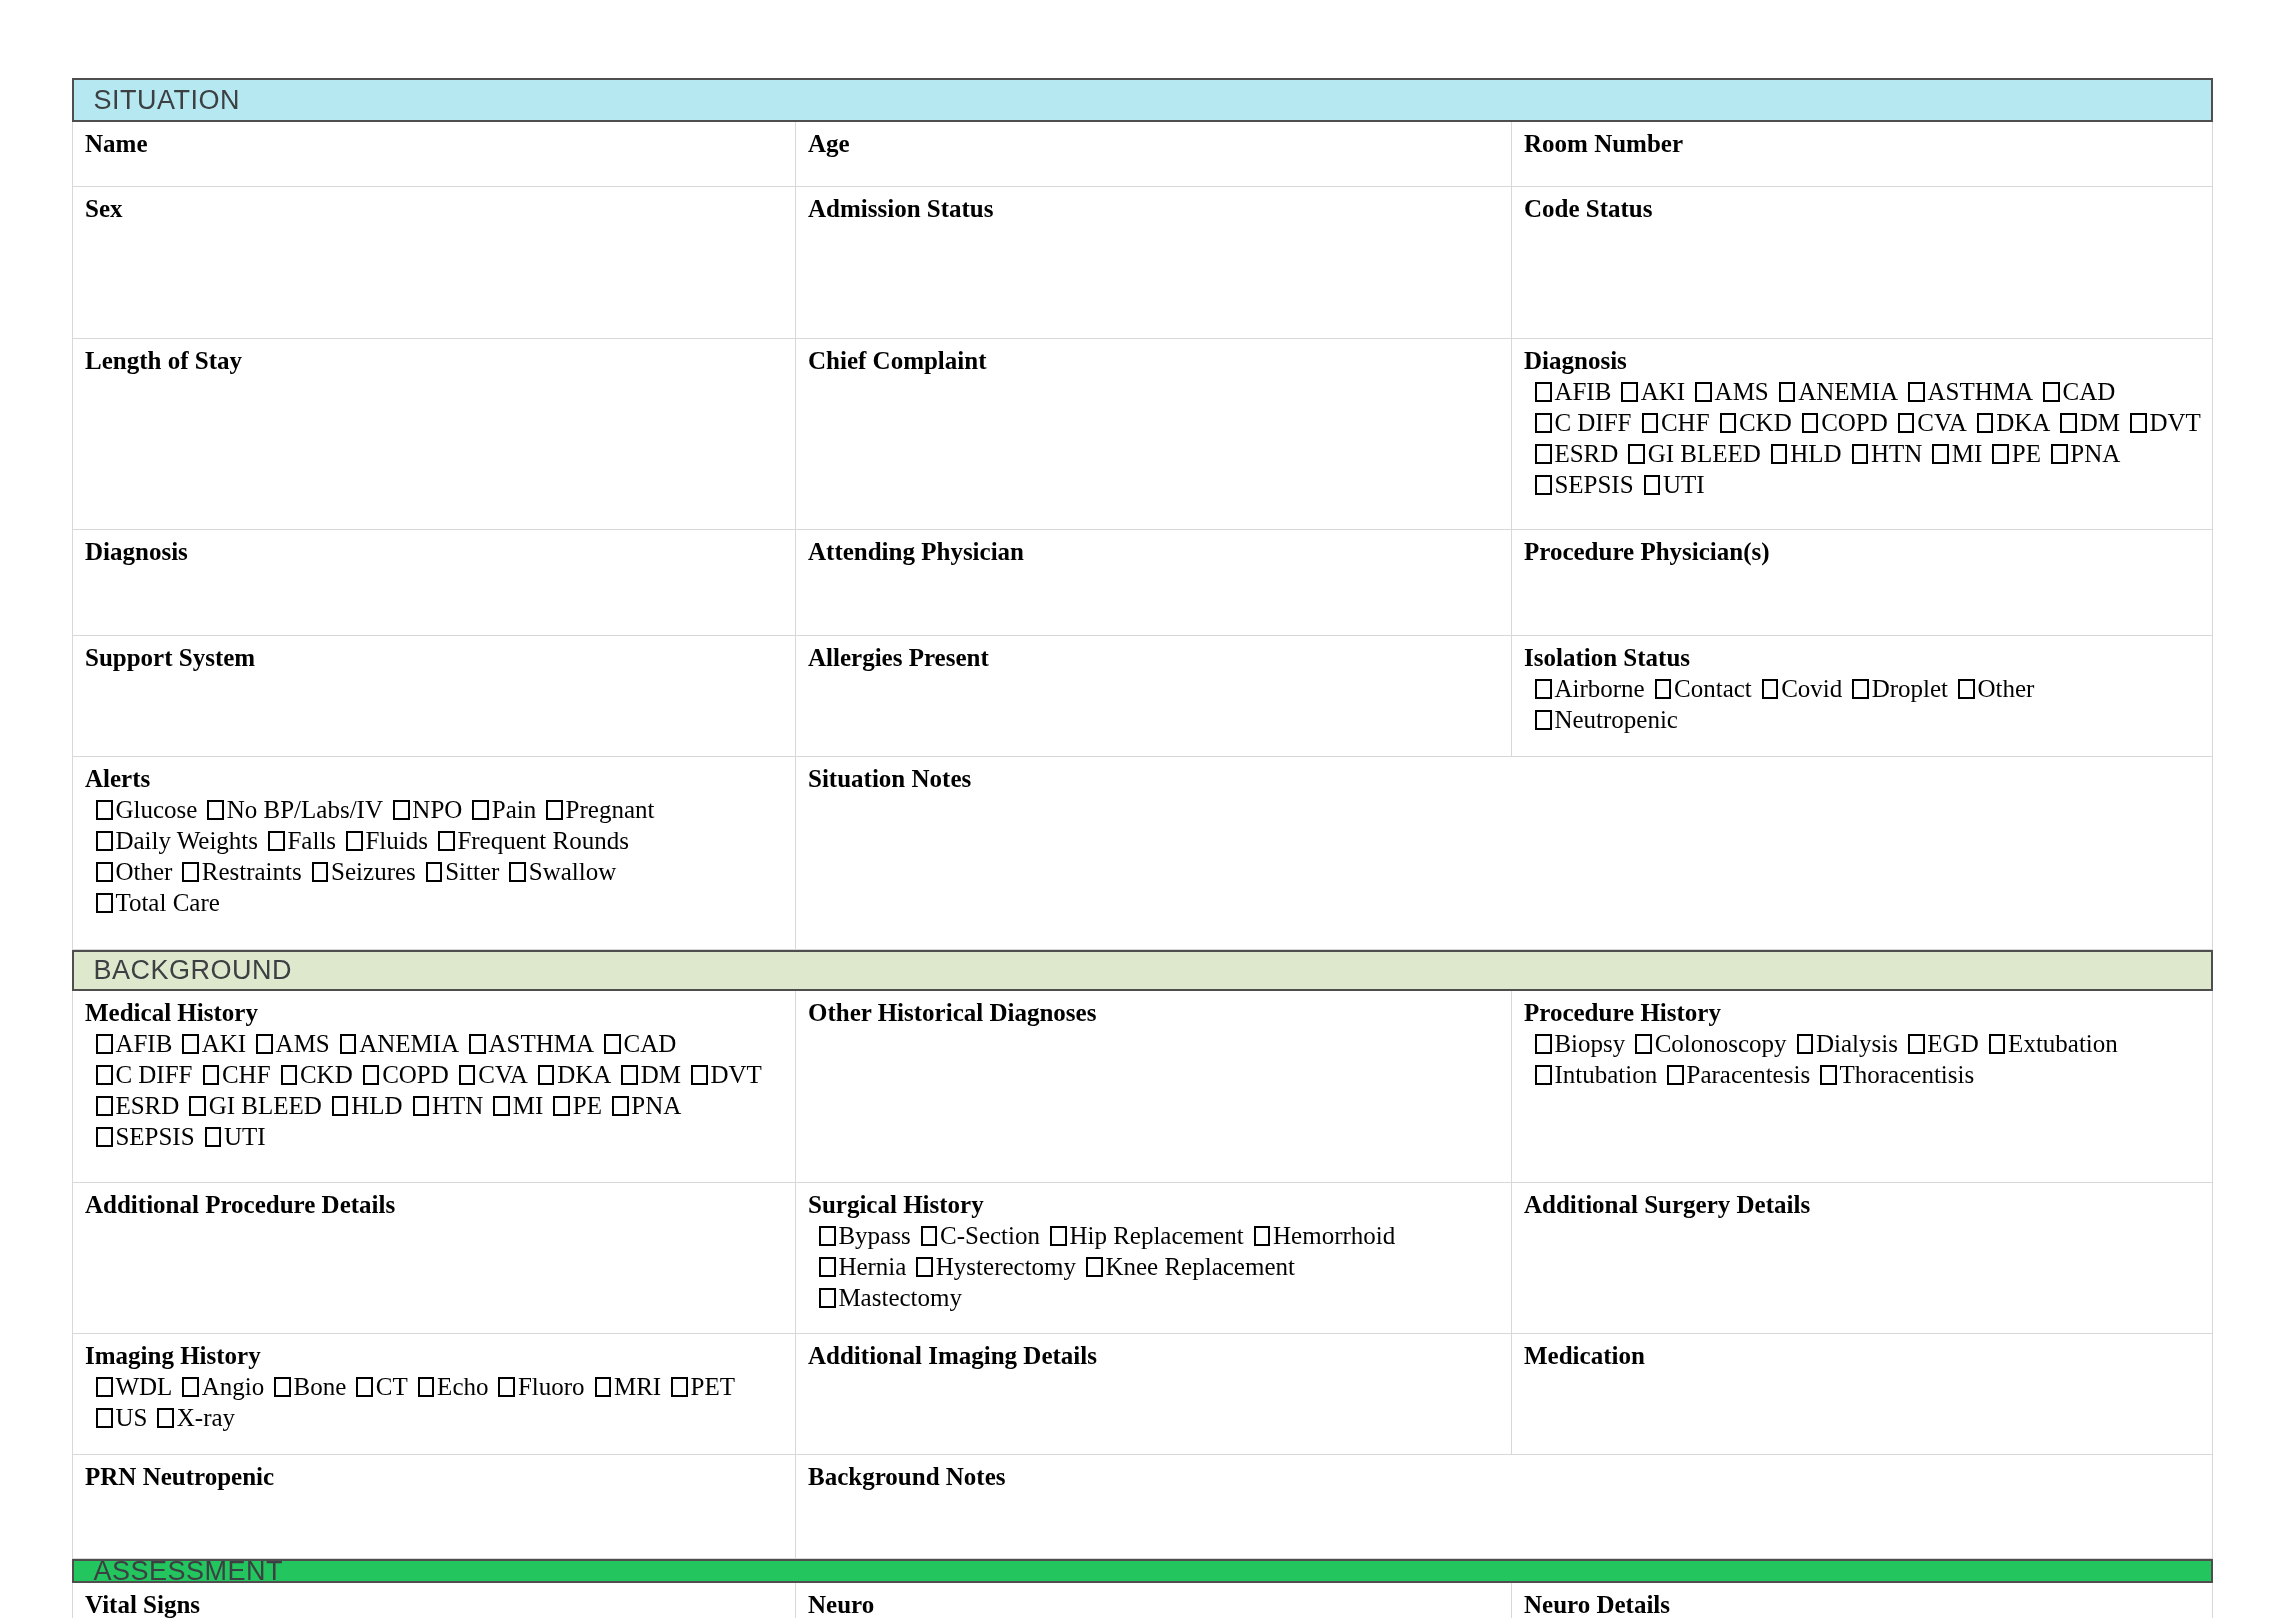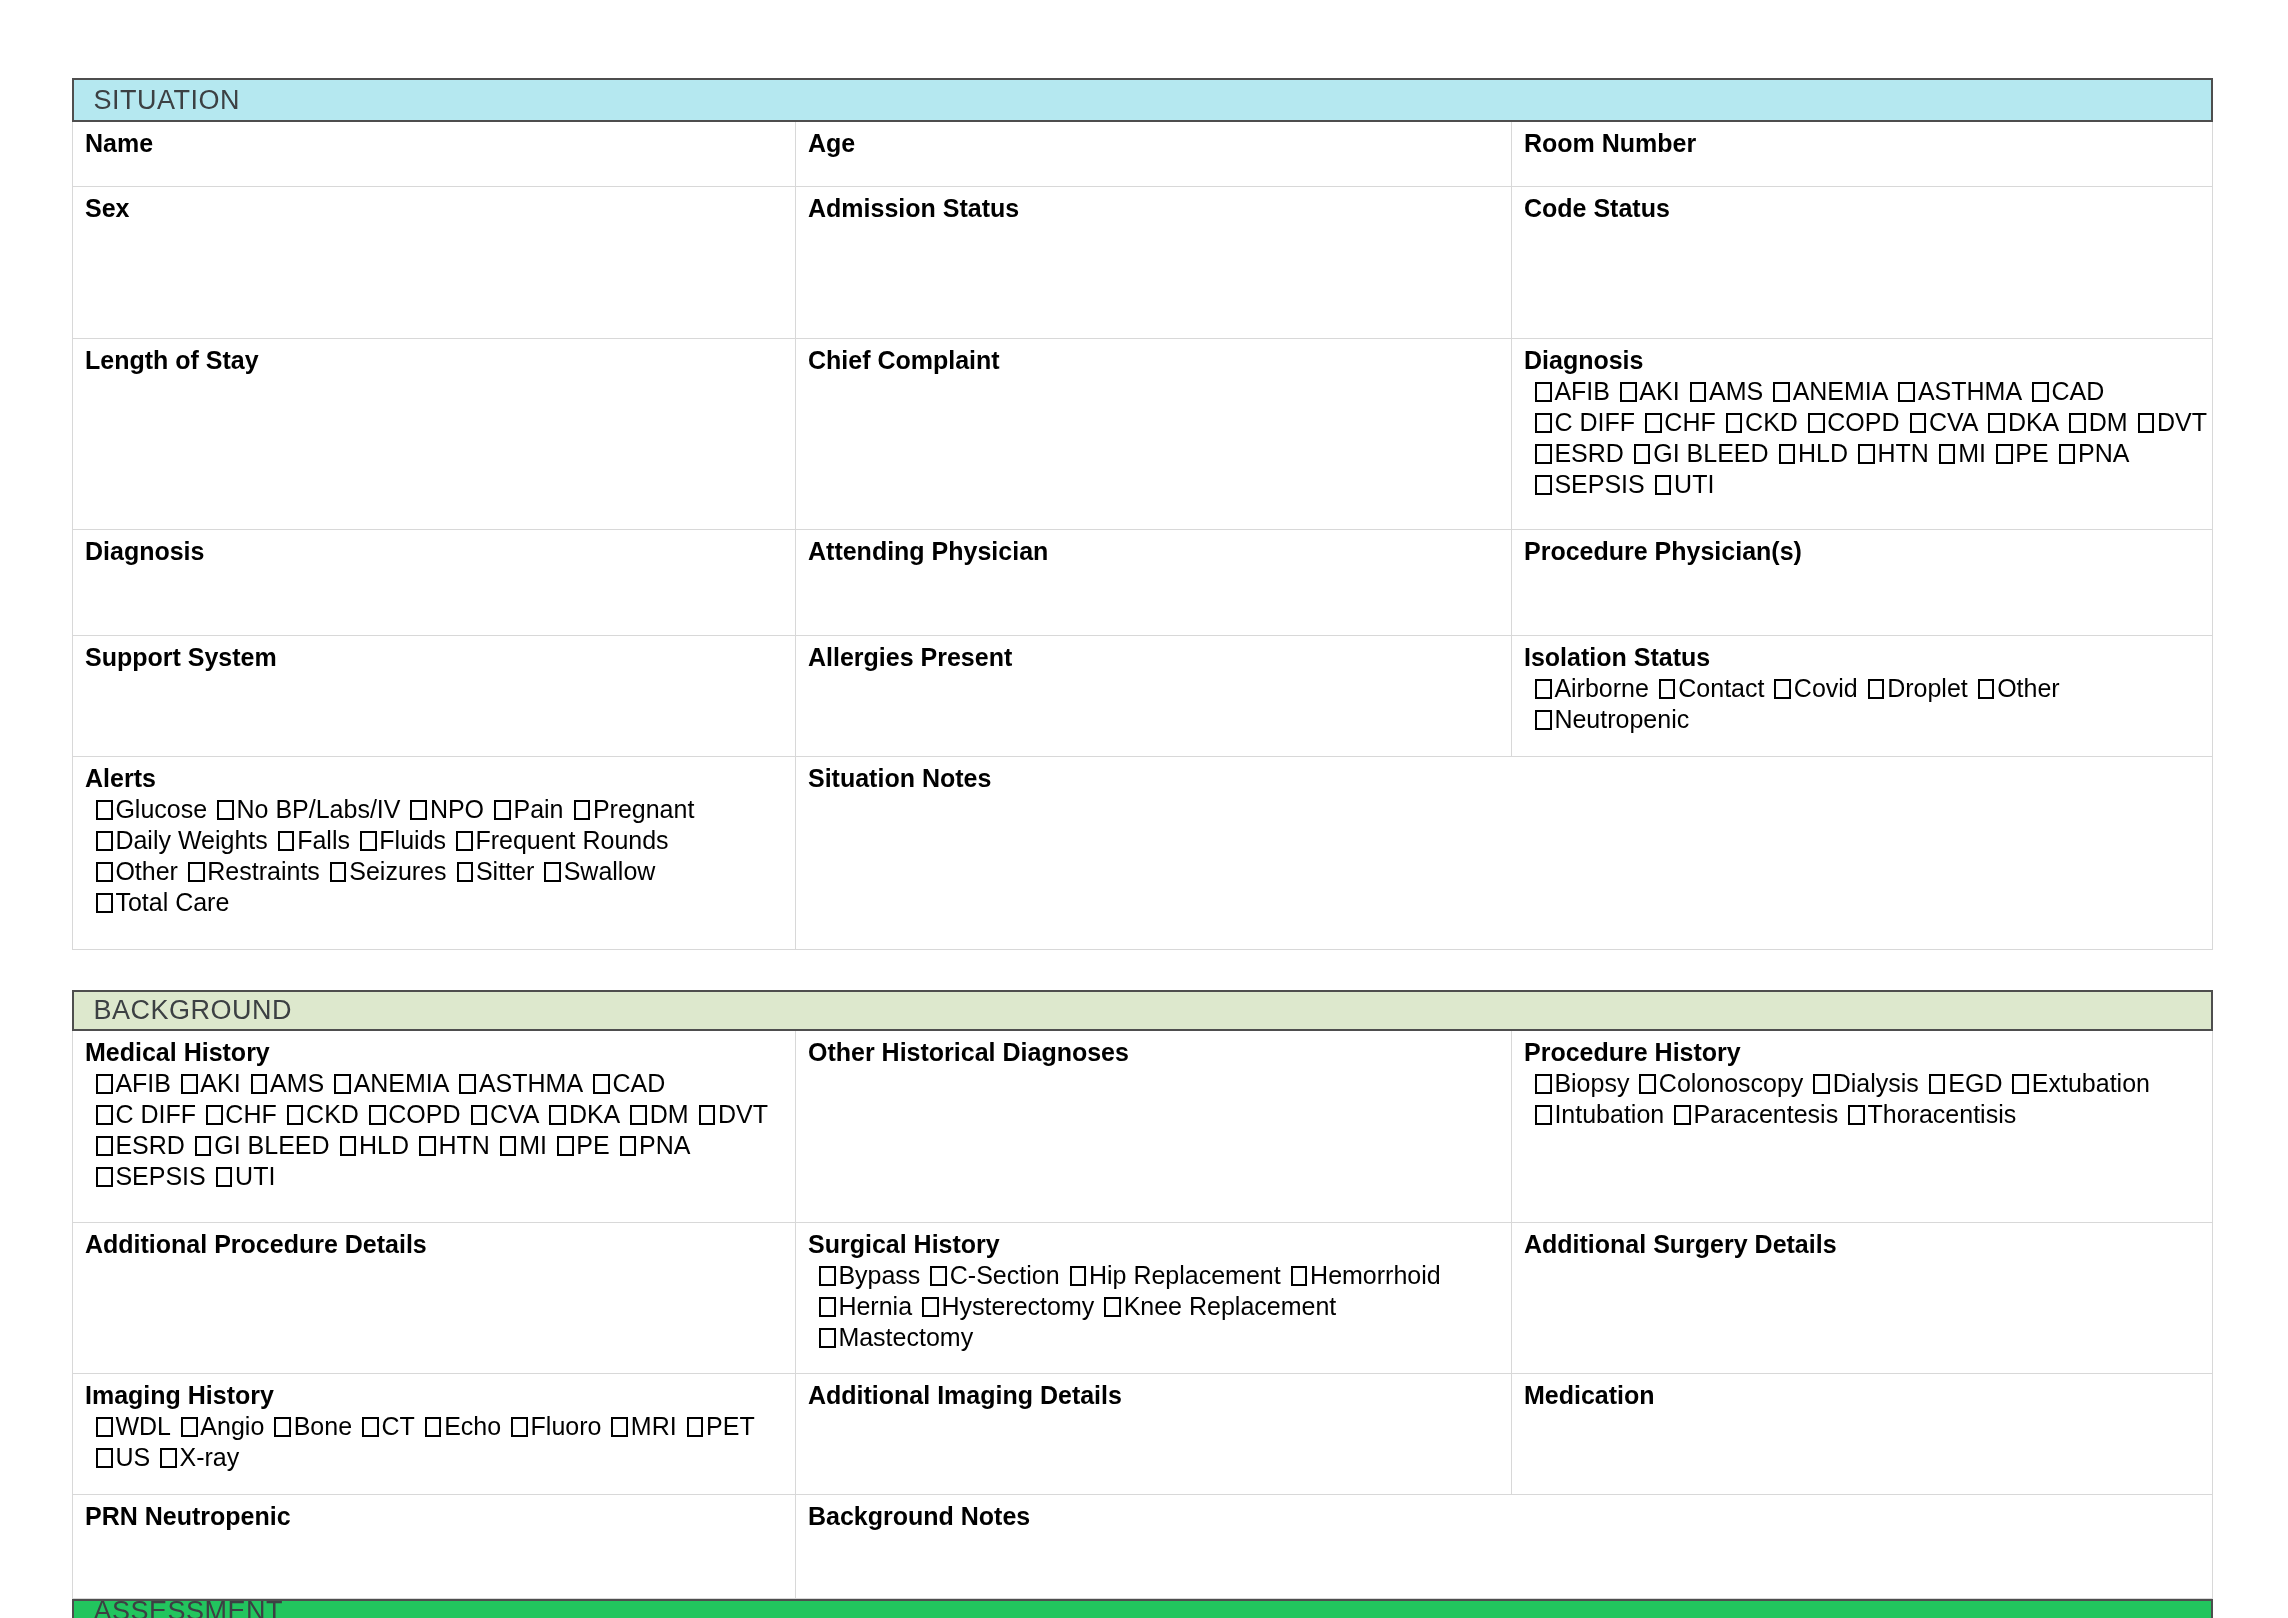--- a/index.html
+++ b/index.html
@@ -6,23 +6,23 @@
   body{
     width:2289px;height:1619px;overflow:hidden;background:#ffffff;
     font-family:"Liberation Sans","DejaVu Sans",sans-serif;position:relative;
   }
   .sheet{position:absolute;top:78px;left:72px;width:2141px;}
   .bar{
     box-sizing:border-box;border:2.8px solid #4e4e4e;display:flex;align-items:center;
     padding-left:19.4px;font-weight:400;font-size:27px;color:#3c4043;letter-spacing:0.5px;
   }
   .bar-situation{height:44px;background:#b5e8f0;}
-  .bar-background{height:41px;background:#dde8cd;margin-top:40px;}
+  .bar-background{height:41px;background:#dde8cd;}
   .bar-assessment{height:24px;background:#22c55e;}
-  .grid{display:grid;grid-template-columns:724px 716px 701px;}
+  .grid{display:grid;grid-template-columns:724px 716px 701px;font-family:Liberation Serif, serif;}
   .cell{
     box-sizing:border-box;border-right:1.8px solid #d8d8d8;border-bottom:1.8px solid #d8d8d8;
     padding:5.5px 12px;overflow:hidden;background:#ffffff;
   }
   .grid .cell:first-child{border-left:1.8px solid #d8d8d8;}
   .span2{grid-column:span 2;}
   .lbl{font-size:25px;font-weight:700;line-height:31px;color:#000;}
   .cb-line{font-size:25px;font-weight:400;line-height:31px;color:#000;white-space:nowrap;margin-left:11px;}
   .cb-item{margin-right:10px;}
   .cbx{

